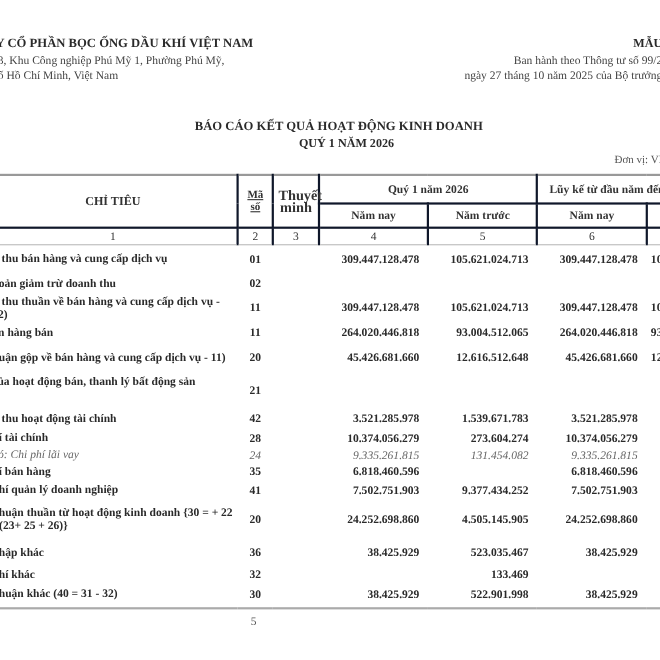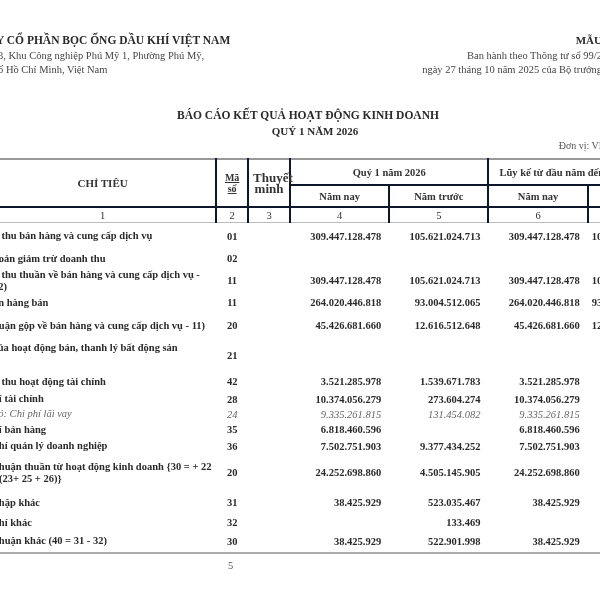--- a/index.html
+++ b/index.html
@@ -165,39 +165,39 @@
       <td class="lbl">hí bán hàng</td>
       <td class="code">35</td>
         <td></td>
       <td class="num">6.818.460.596</td>
       <td class="num"></td>
       <td class="num">6.818.460.596</td>
       <td class="num" style="text-align:left;"></td>
     </tr>
     <tr style="height:17px;">
       <td class="lbl">phí quản lý doanh nghiệp</td>
-      <td class="code">36</td>
+      <td class="code">41</td>
         <td></td>
       <td class="num">7.502.751.903</td>
       <td class="num">9.377.434.252</td>
       <td class="num">7.502.751.903</td>
       <td class="num" style="text-align:left;padding-left:14px;">9.37</td>
     </tr>
     <tr style="height:36px;">
       <td class="lbl" style="white-space:normal;">nhuận thuần từ hoạt động kinh doanh {30 = + 22 - (23+ 25 + 26)}</td>
       <td class="code">20</td>
         <td></td>
       <td class="num">24.252.698.860</td>
       <td class="num">4.505.145.905</td>
       <td class="num">24.252.698.860</td>
       <td class="num" style="text-align:left;padding-left:14px;">4.50</td>
     </tr>
     <tr style="height:24px;">
       <td class="lbl">nhập khác</td>
-      <td class="code">31</td>
+      <td class="code">36</td>
         <td></td>
       <td class="num">38.425.929</td>
       <td class="num">523.035.467</td>
       <td class="num">38.425.929</td>
       <td class="num" style="text-align:left;padding-left:22px;">52</td>
     </tr>
     <tr style="height:16px;">
       <td class="lbl">phí khác</td>
       <td class="code">32</td>
         <td></td>

